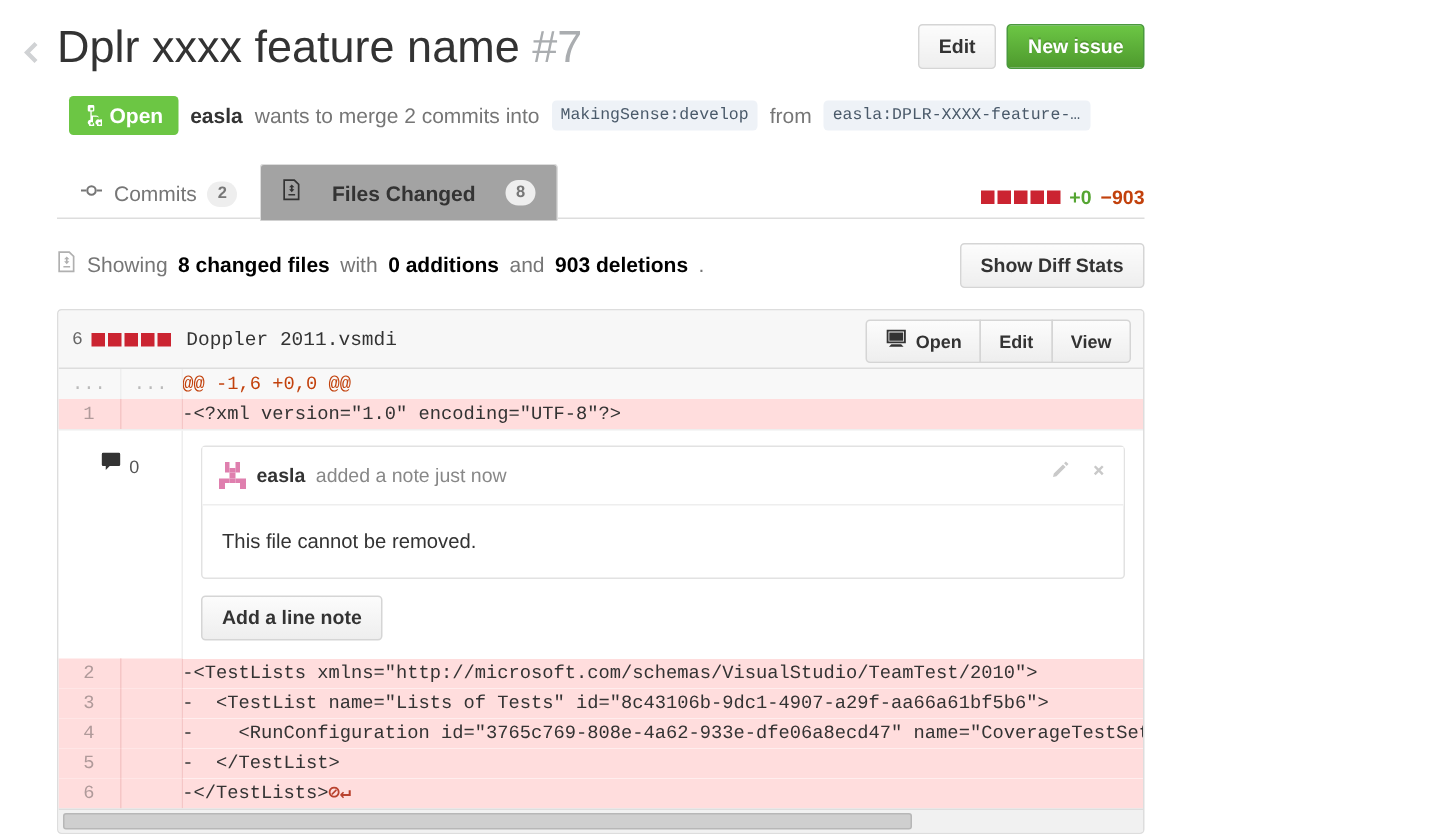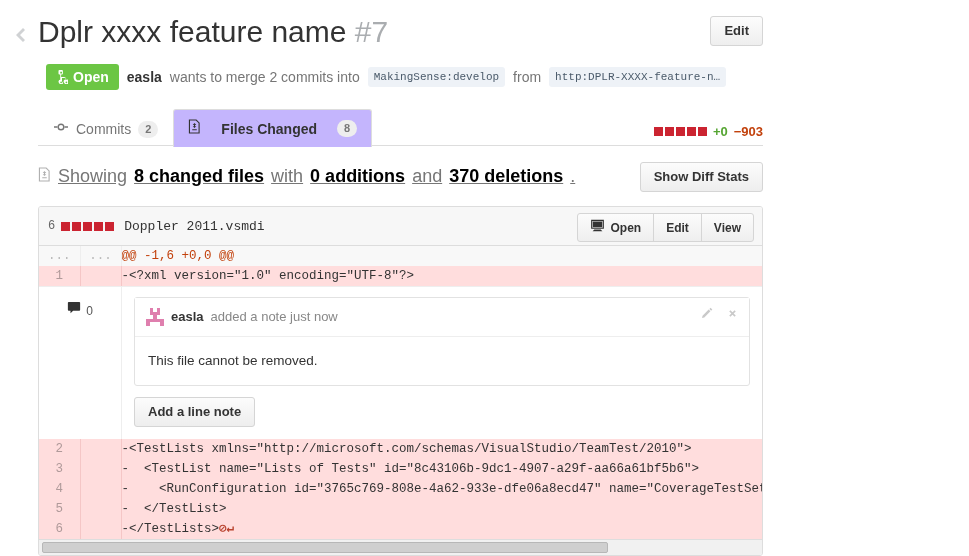--- a/index.html
+++ b/index.html
@@ -90,21 +90,21 @@
     padding: 9px 14px;
     font-size: 14px; color: #767676;
     border: 1px solid transparent;
     border-bottom: none;
     margin-bottom: -1px;
     cursor: pointer;
     border-radius: 3px 3px 0 0;
     line-height: 18px;
   }
   .tab.active {
-    background: #c4b5fd;
+    background: #a3a3a3;
     border-color: #dddddd;
     color: #333; font-weight: bold; gap: 20px;
   }
   .tab .counter {
     display: inline-block;
     background: #eeeeee; color: #777;
     font-size: 11px; font-weight: bold;
     border-radius: 9px; padding: 1px 7px; line-height: 15px;
   }
   .diffstat-summary {
@@ -117,21 +117,21 @@
   .blk.del { background: #cb2431; }
   .add-count { color: #55a532; }
   .del-count { color: #c2410c; }
 
   
   .showing-row {
     display: flex; align-items: center;
     margin: 14px 16px 0 38px;
     position: relative; height: 32px;
   }
-  .showing-text { font-size: 18px; color: #767676; display:flex; align-items:center; gap:7px;text-decoration:underline;}
+  .showing-text { font-size: 14px; color: #767676; display:flex; align-items:center; gap:7px;}
   .showing-text b { color: #000000; }
   .show-diff-btn { position: absolute; right: 0; top: 2px; }
 
   
   .file-box {
     margin: 14px 16px 0 38px;
     border: 1px solid #dddddd;
     border-radius: 3px;
     background: #fff;
     overflow: hidden;
@@ -261,36 +261,37 @@
         </svg>
       </div>
       <h1 class="pr-title">
         <span>Dplr xxxx feature name</span>
         <span class="pr-number">#7</span>
       </h1>
     </div>
 
     <div class="header-actions">
       <button class="btn">Edit</button>
+      <button class="btn btn-green">New issue</button>
     </div>
 
     <div class="merge-line">
       <span class="state-badge">
         <span class="ico">
           <svg width="12" height="14" viewBox="0 0 12 16" aria-hidden="true">
             <path fill="#ffffff" d="M11 11.28c0-1.73-1-3.28-3-3.28H5V5h1a1 1 0 0 0 1-1V1a1 1 0 0 0-1-1H3a1 1 0 0 0-1 1v3a1 1 0 0 0 1 1h1v6.28A1.99 1.99 0 0 0 3 15a2 2 0 1 0 4 0 1.99 1.99 0 0 0-1-1.72V9h3c1.1 0 2 .9 2 2.28A1.99 1.99 0 0 0 9 15a2 2 0 1 0 4 0 1.99 1.99 0 0 0-2-3.72zM4 3V2h2v2H4V3zM5 15a1 1 0 1 1 0-2 1 1 0 0 1 0 2zm6 0a1 1 0 1 1 0-2 1 1 0 0 1 0 2z"></path>
           </svg>
         </span>
         <span>Open</span>
       </span>
       <span class="strong-user">easla</span>
       <span>wants to merge 2 commits into</span>
       <span class="branch-tag">MakingSense:develop</span>
       <span>from</span>
-      <span class="branch-tag">http:DPLR-XXXX-feature-n…</span>
+      <span class="branch-tag">easla:DPLR-XXXX-feature-n…</span>
     </div>
   </div>
 
   <div class="tabs-wrap">
     <div class="tabs">
 
 
       <div class="tab">
         <span class="ico">
           <svg width="16" height="14" viewBox="0 0 16 16" aria-hidden="true">
@@ -333,21 +334,21 @@
         <svg width="13" height="15" viewBox="0 0 12 16" aria-hidden="true">
           <path fill="none" stroke="#b0b0b0" stroke-width="1.2" d="M.6 1.1h7.2l3.1 3.1v10.7H.6z"></path>
           <path fill="#b0b0b0" d="M6 4.3l1.9 2H6.6v1.4h1.3L6 9.7 4.1 7.7h1.3V6.3H4.1zM3.6 11h4.8v1.1H3.6z"></path>
         </svg>
       </span>
       <span>Showing</span>
       <b>8 changed files</b>
       <span>with</span>
       <b>0 additions</b>
       <span>and</span>
-      <b>370 deletions</b>
+      <b>903 deletions</b>
         <span>.</span>
     </div>
     <button class="btn show-diff-btn">Show Diff Stats</button>
   </div>
 
   <div class="file-box">
 
     <div class="file-head">
       <span class="file-stats">
         <span>6</span>

